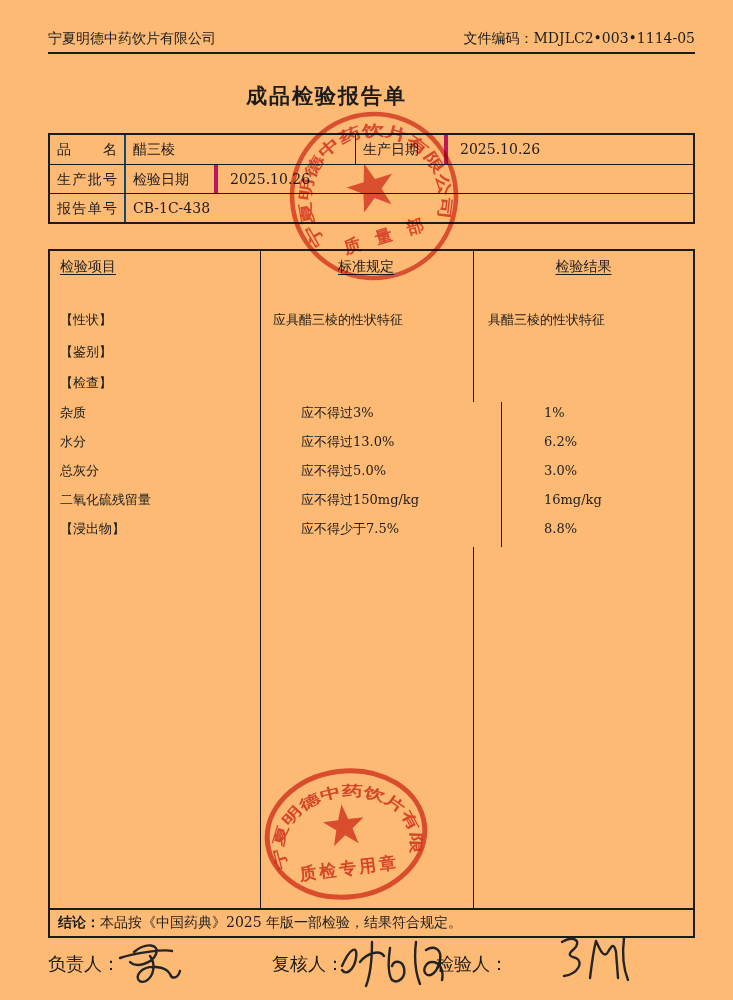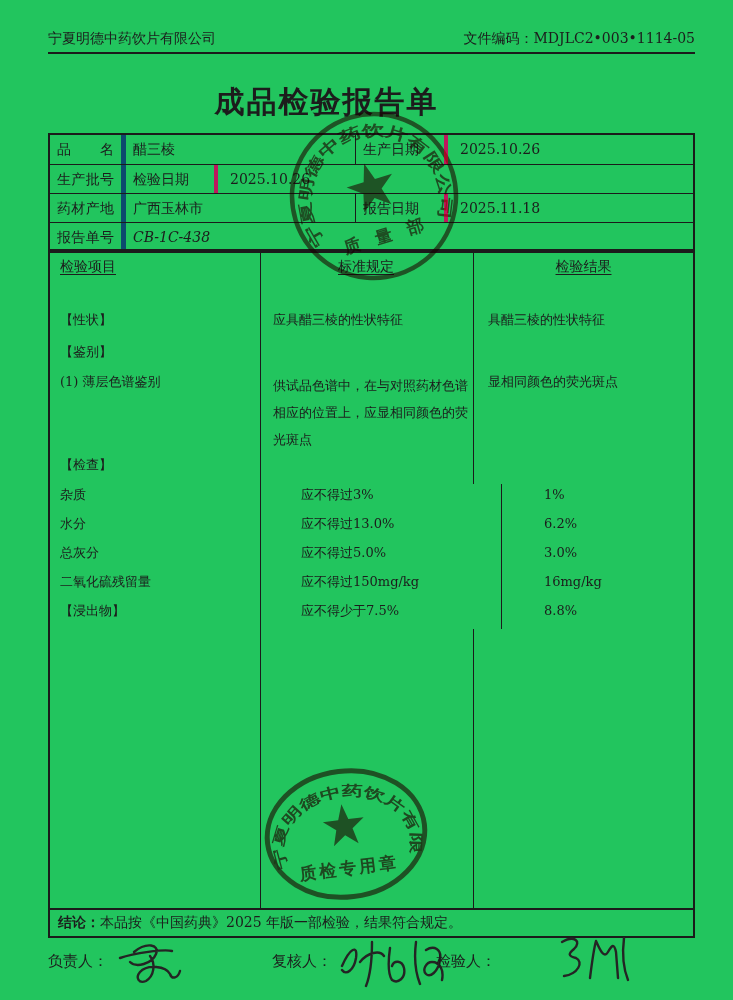--- a/index.html
+++ b/index.html
@@ -1,37 +1,37 @@
 <!DOCTYPE html>
 <html><head>
 <meta charset="utf-8">
 <style>
   html,body{margin:0;padding:0;background:#ffffff;}
   .page{
     position:relative;
     width:733px;height:1000px;
-    background:#22c55e;
+    background:#fdba74;
     font-family:"DejaVu Serif","Liberation Serif",serif;
     color:#1c1c1c;
     overflow:hidden;
   }
   
   .hdr{position:absolute;top:30px;left:48px;width:647px;display:flex;justify-content:space-between;font-size:14px;}
   .hdr-rule{position:absolute;top:52px;left:48px;width:647px;height:2px;background:#1b1b1b;}
-  .title{position:absolute;top:82px;left:0;width:653px;text-align:center;font-size:30px;font-weight:bold;letter-spacing:2px;}
+  .title{position:absolute;top:82px;left:0;width:653px;text-align:center;font-size:21px;font-weight:bold;letter-spacing:2px;}
   
   .info{position:absolute;top:133px;left:48px;width:647px;border:2px solid #1b1b1b;box-sizing:border-box;font-size:14px;}
   .info-row{display:flex;height:29px;line-height:28px;box-sizing:border-box;}
   .info-row + .info-row{border-top:1px solid #1b1b1b;}
   .ic{box-sizing:border-box;padding:0 7px;white-space:nowrap;overflow:hidden;}
-  .lab1{width:76px;border-right:5px solid #0c4a6e;text-align:justify;text-align-last:justify;}
+  .lab1{width:76px;border-right:2px solid #0c4a6e;text-align:justify;text-align-last:justify;}
   .val1{width:230px;border-right:1px solid #1b1b1b;}
   .lab2{width:92px;border-right:4px solid #be185d;}
   .val2{flex:1;padding-left:12px;}
-  .valspan{flex:1;font-style:italic;}
+  .valspan{flex:1;}
   
   .main{position:absolute;top:249px;left:48px;width:647px;height:689px;border:2px solid #1b1b1b;box-sizing:border-box;display:flex;flex-direction:column;font-size:13px;}
   .ins-row{display:flex;flex-shrink:0;}
   .c1{width:211px;border-right:1px solid #1b1b1b;box-sizing:border-box;padding-left:10px;}
   .c2{width:213px;border-right:1px solid #1b1b1b;box-sizing:border-box;padding-left:12px;padding-right:2px;}
   .c3{flex:1;box-sizing:border-box;padding-left:14px;}
   .ins-head{height:30px;line-height:30px;font-size:14px;}
   .ins-head .c2,.ins-head .c3{text-align:center;padding-left:0;}
   .uline{text-decoration:underline;text-underline-offset:3px;}
   .sp{height:28px;}
@@ -40,21 +40,21 @@
   .r-tlc{height:82px;}
   .r-tlc .c2{line-height:27px;}
   .r-tlc .c1,.r-tlc .c3{line-height:20px;}
   .r-jc{height:30px;line-height:22px;}
   .r-it{height:29px;line-height:22px;padding-top:0;gap:28px;}
   .fill{flex:1;}
   
   .concl{border-top:2px solid #1b1b1b;height:26px;line-height:25px;font-size:14px;display:flex;padding-left:8px;flex-shrink:0;}
   .concl b{font-weight:bold;}
   
-  .sigrow{position:absolute;top:948px;left:0;width:733px;height:52px;font-size:15px;}
+  .sigrow{position:absolute;top:948px;left:0;width:733px;height:52px;font-size:18px;}
   .sig-label{position:absolute;top:4px;white-space:nowrap;}
   .sig-svg{position:absolute;}
   .sig-svg path{fill:none;stroke:#242424;stroke-width:2.4;stroke-linecap:round;stroke-linejoin:round;}
   
   .stamp{position:absolute;mix-blend-mode:multiply;opacity:.88;}
   .stamp text{font-family:"DejaVu Serif","Liberation Serif",serif;font-weight:bold;}
 </style>
 </head>
 <body>
 
@@ -74,26 +74,20 @@
       <div class="ic val1">醋三棱</div>
       <div class="ic lab2">生产日期</div>
       <div class="ic val2">2025.10.26</div>
     </div>
     <div class="info-row">
       <div class="ic lab1">生产批号</div>
       <div class="ic lab2">检验日期</div>
       <div class="ic val2">2025.10.26</div>
     </div>
     <div class="info-row">
-      <div class="ic lab1">药材产地</div>
-      <div class="ic val1">广西玉林市</div>
-      <div class="ic lab2">报告日期</div>
-      <div class="ic val2">2025.11.18</div>
-    </div>
-    <div class="info-row">
       <div class="ic lab1">报告单号</div>
       <div class="ic valspan">CB-1C-438</div>
     </div>
   </div>
 
   <div class="main">
     <div class="ins-row ins-head">
       <div class="c1"><span class="uline">检验项目</span></div>
       <div class="c2"><span class="uline">标准规定</span></div>
       <div class="c3"><span class="uline">检验结果</span></div>
@@ -105,25 +99,20 @@
       </div>
     <div class="ins-row r-xz">
       <div class="c1">【性状】</div>
       <div class="c2">应具醋三棱的性状特征</div>
       <div class="c3">具醋三棱的性状特征</div>
     </div>
     <div class="ins-row r-jb">
       <div class="c1">【鉴别】</div>
       <div class="c2"></div>
       <div class="c3"></div>
-    </div>
-    <div class="ins-row r-tlc">
-      <div class="c1">(1) 薄层色谱鉴别</div>
-      <div class="c2">供试品色谱中，在与对照药材色谱相应的位置上，应显相同颜色的荧光斑点</div>
-      <div class="c3">显相同颜色的荧光斑点</div>
     </div>
     <div class="ins-row r-jc">
       <div class="c1">【检查】</div>
       <div class="c2"></div>
       <div class="c3"></div>
     </div>
     <div class="ins-row r-it">
       <div class="c1">杂质</div>
       <div class="c2">应不得过3%</div>
       <div class="c3">1%</div>

